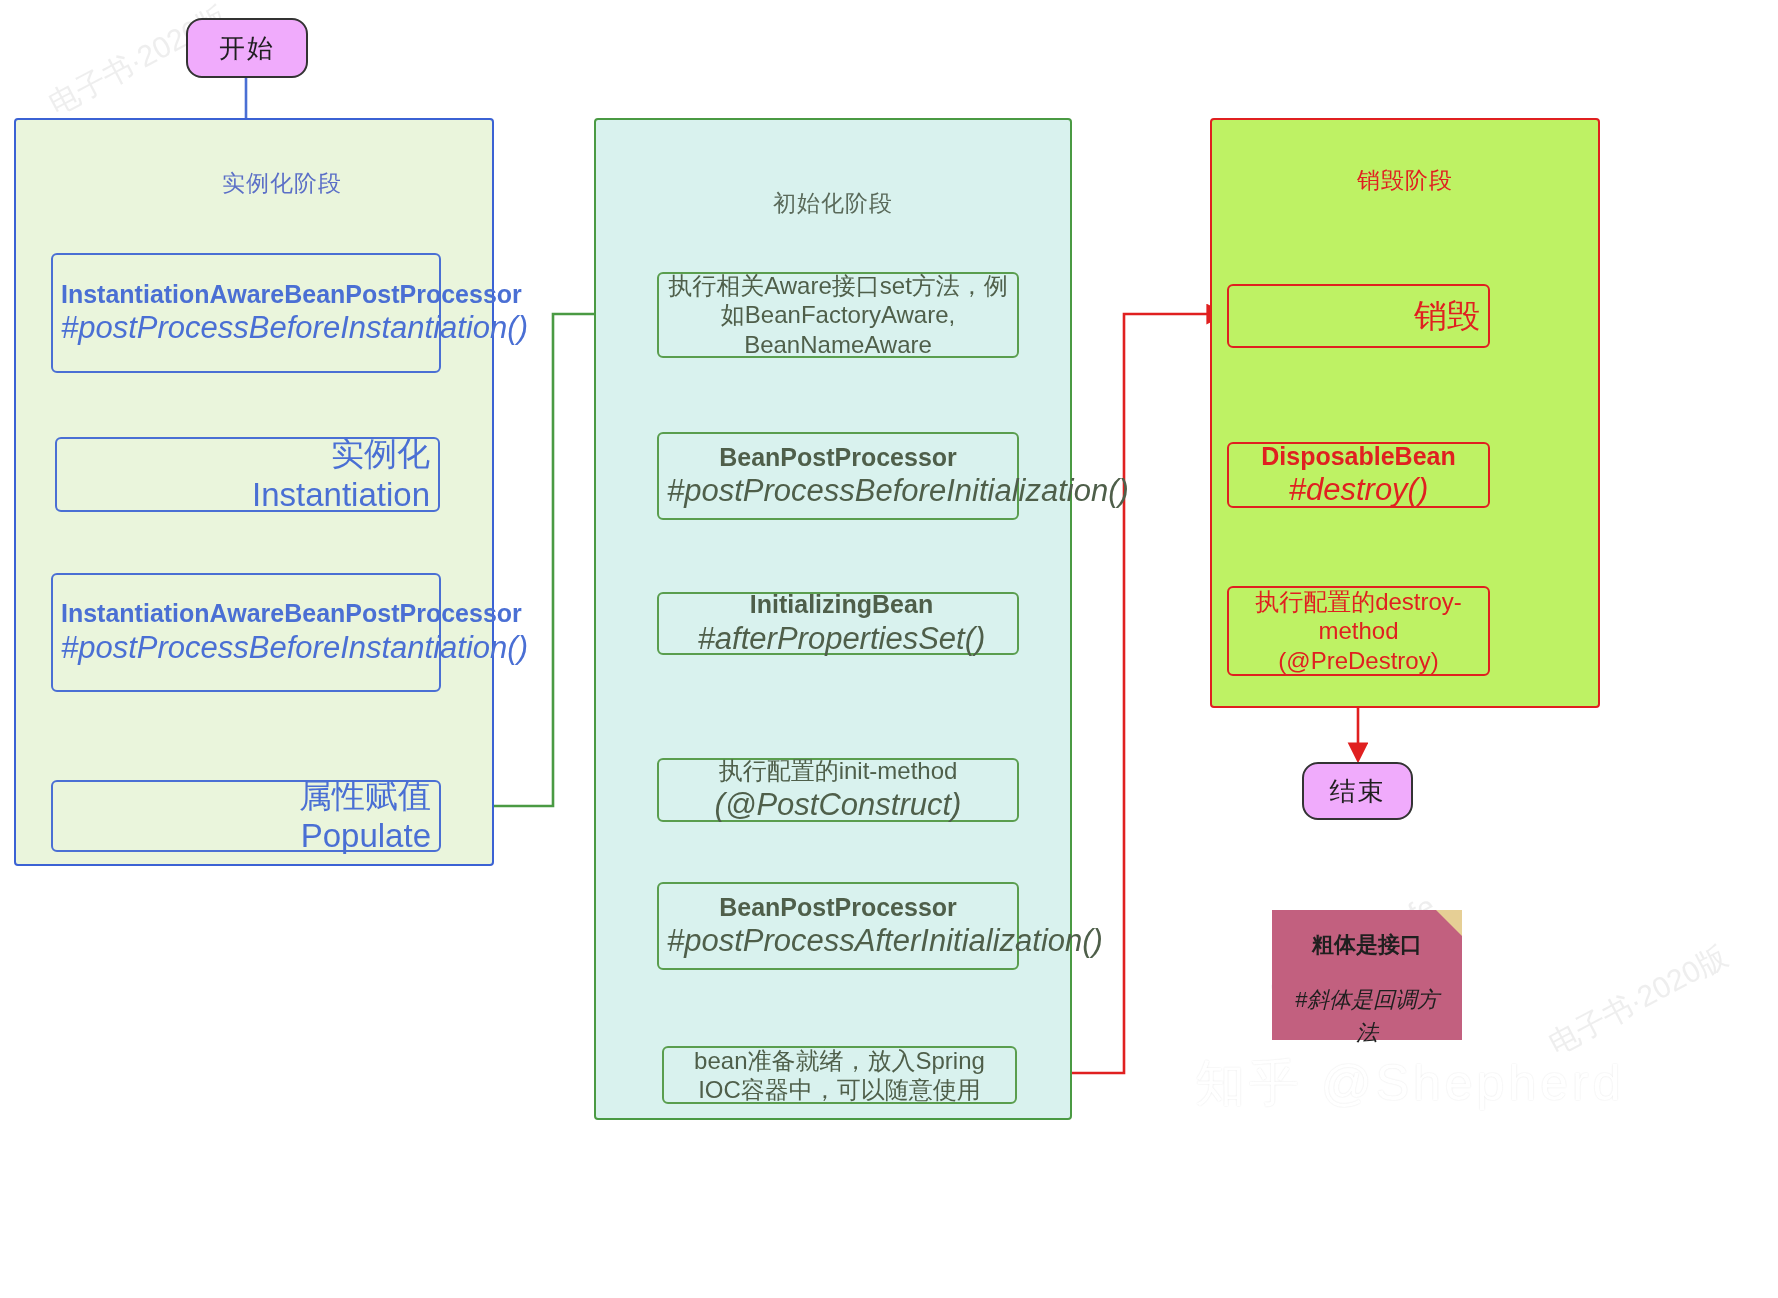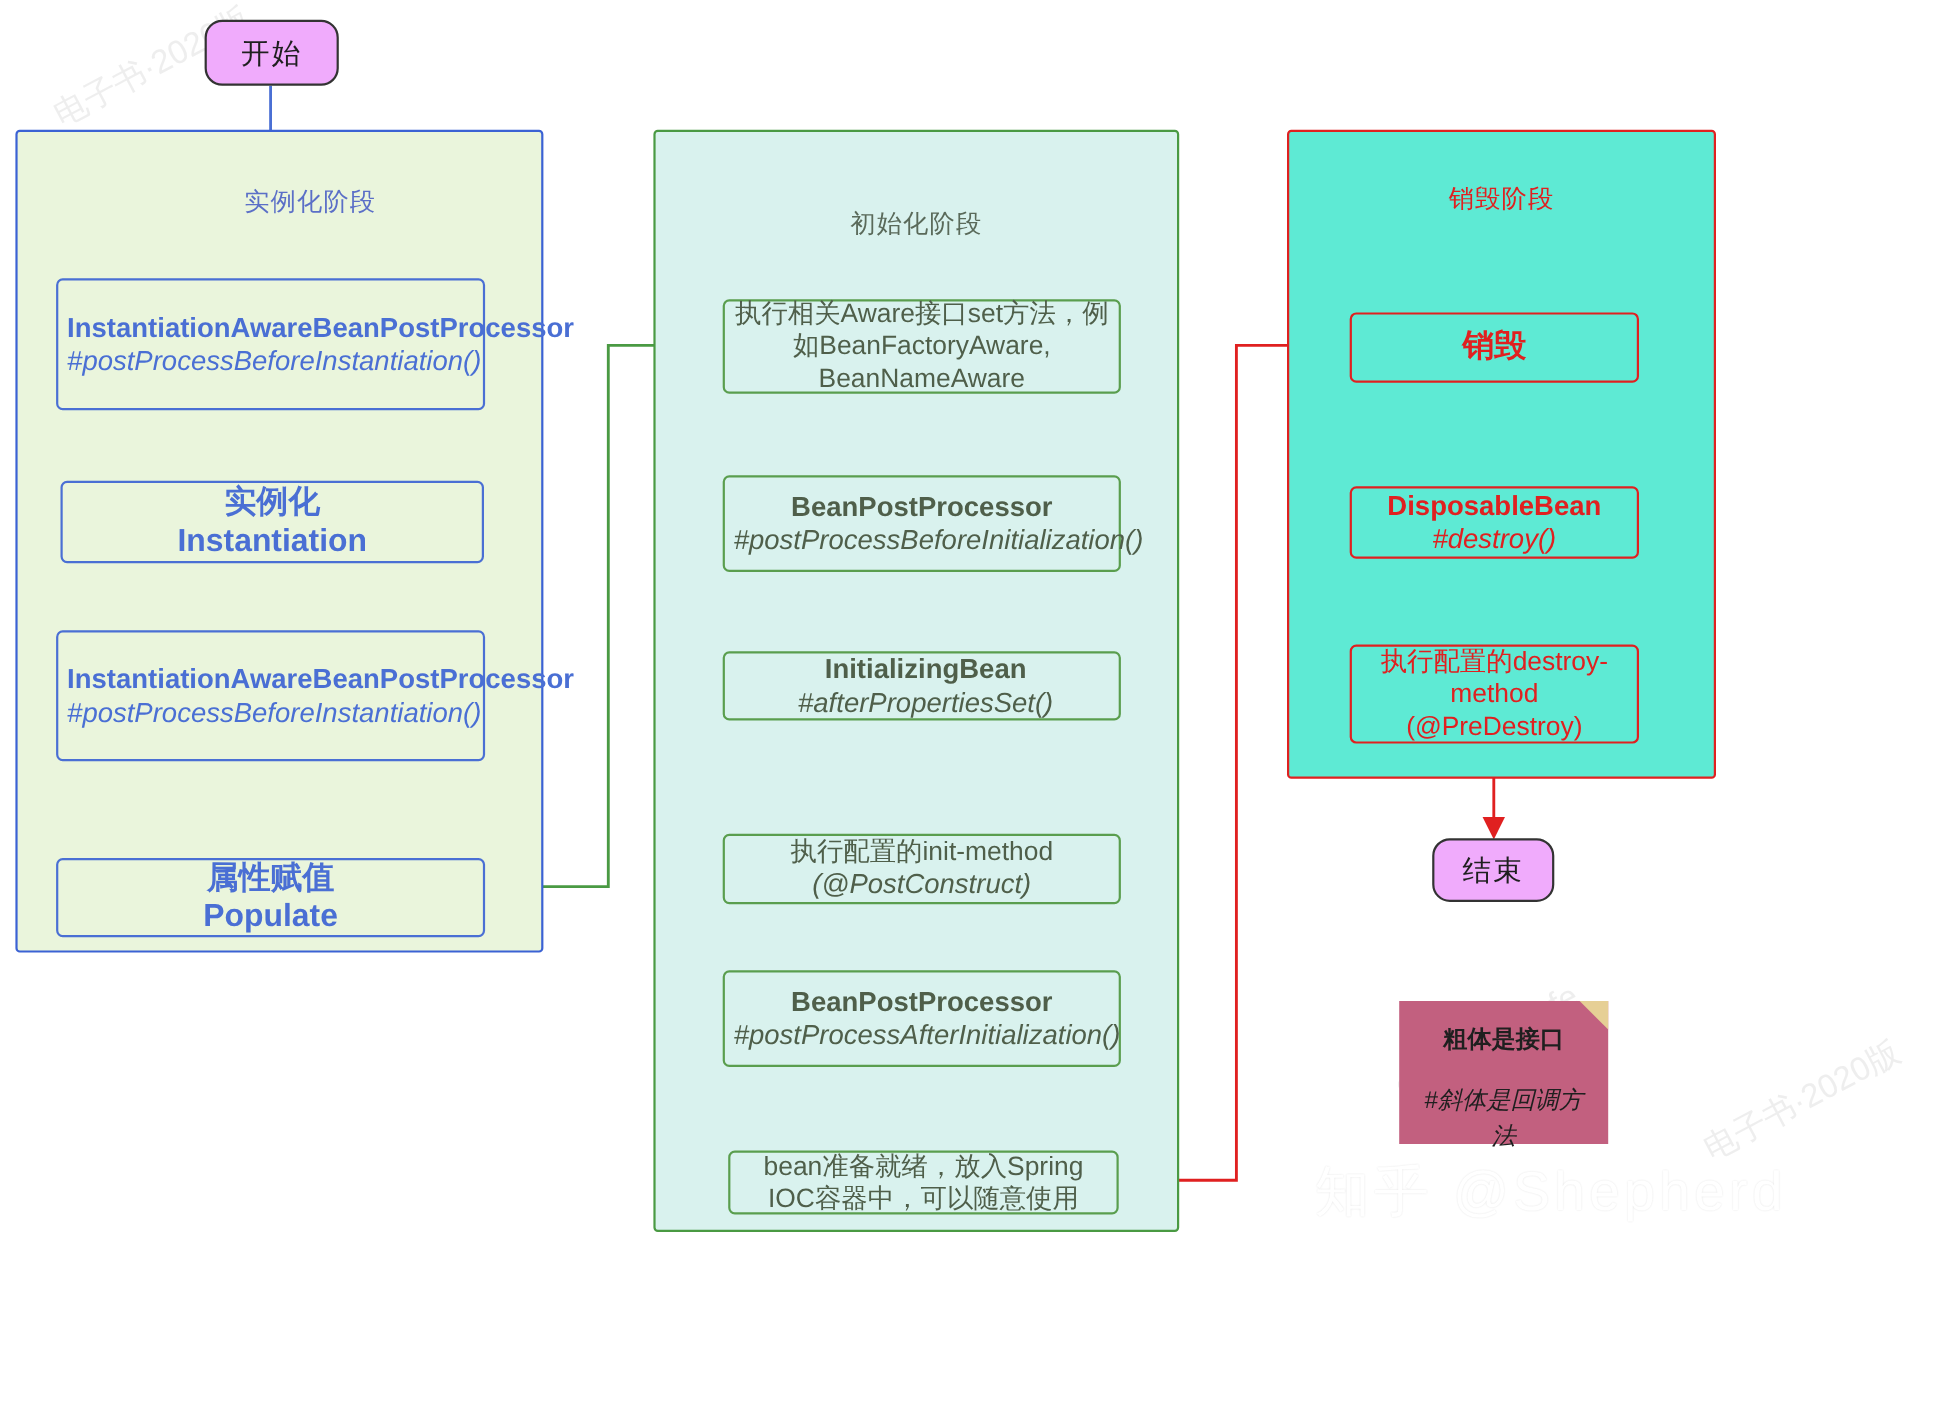--- a/index.html
+++ b/index.html
@@ -58,22 +58,23 @@
     background: #eaf5dc;
     border: 2px solid #3b62d4;
   }
   .phase-instantiation .phase-title { color: #5b6fc7; }
   .phase-initialization {
     background: #d9f2ee;
     border: 2px solid #4a9a43;
   }
   .phase-initialization .phase-title { color: #5a6a5a; }
   .phase-destroy {
-    background: #5eead4;
+    background: #bef264;
     border: 2px solid #e02020;
+    margin-left: 40px;
   }
   .phase-destroy .phase-title { color: #e02020; }
 
   
   .node {
     position: absolute;
     box-sizing: border-box;
     border-radius: 6px;
     display: flex;
     flex-direction: column;
@@ -95,22 +96,22 @@
     background: transparent;
     color: #4f5f4a;
   }
   .node-red {
     border: 2px solid #e02020;
     background: transparent;
     color: #e02020;
   }
 
   .t-bold { font-weight: bold; font-size: 25px; }
-  .t-italic { font-style: italic; font-size: 25px; }
-  .t-plain { font-size: 29px; font-weight: bold; }
+  .t-italic { font-style: italic; font-size: 31px; }
+  .t-plain { font-size: 33px; font-weight: normal; text-align: right; }
   .t-plain-sm { font-size: 24px; font-weight: normal; }
 
   
   .note {
     position: absolute;
     box-sizing: border-box;
     background: #c2607f;
     color: #1f1f1f;
     padding: 18px 14px 14px 14px;
     text-align: center;

